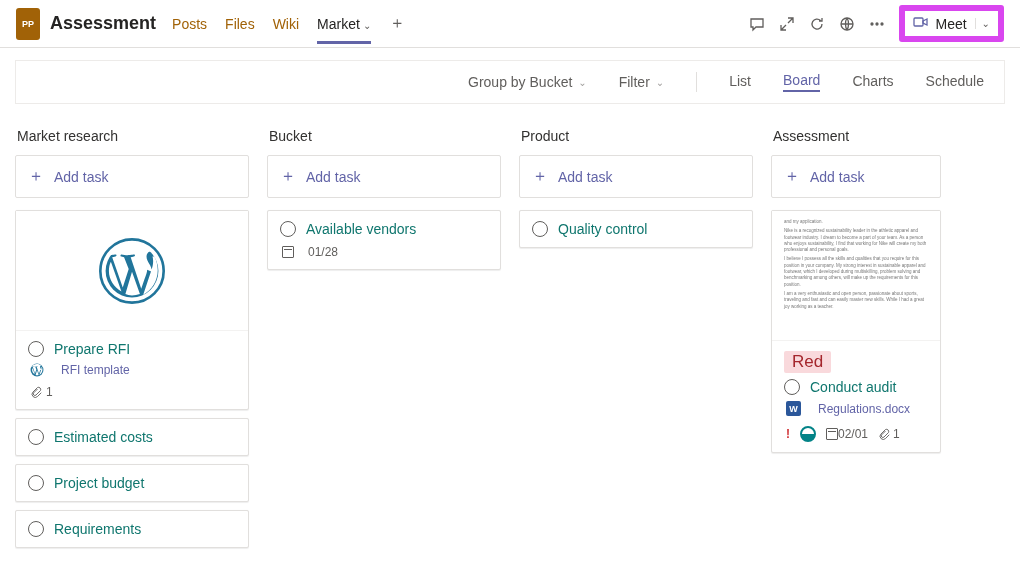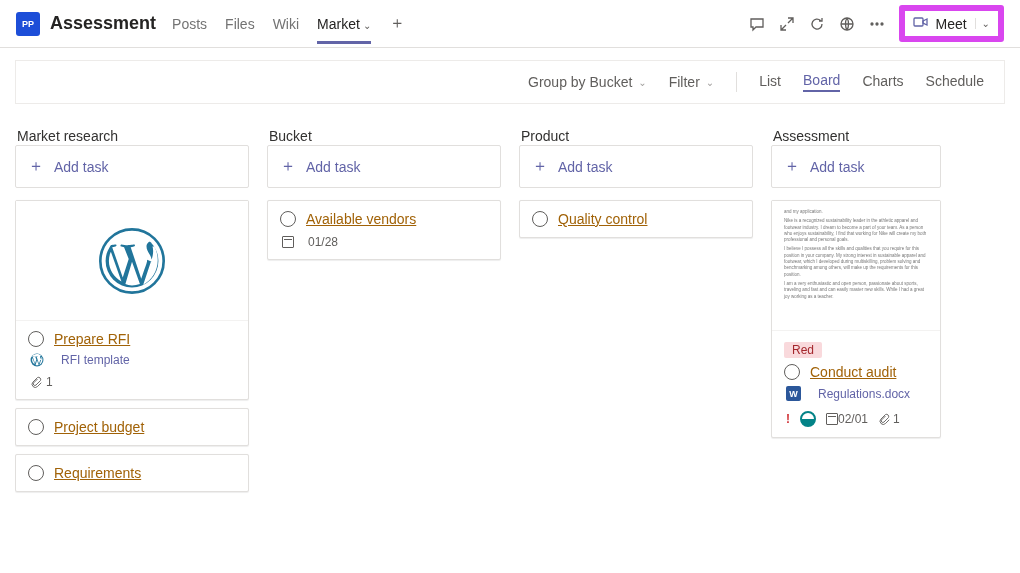--- a/index.html
+++ b/index.html
@@ -1,64 +1,64 @@
 <!DOCTYPE html>
 <html><head>
 <meta charset="utf-8">
 <style>
   * { box-sizing: border-box; margin: 0; padding: 0; }
   body { font-family: "Segoe UI", -apple-system, sans-serif; font-size: 14px; color: #252423; background: #fff; width: 1020px; height: 573px; overflow: hidden; }
   
   
   .topbar { display: flex; align-items: center; height: 48px; padding: 0 16px; border-bottom: 1px solid #e1dfdd; }
-  .team-badge { width: 24px; height: 24px; background: #1d4ed8; color: #fff; font-size: 9px; font-weight: 600; display: flex; align-items: center; justify-content: center; border-radius: 3px; margin-right: 10px; }
+  .team-badge { width: 24px; height: 32px; background: #a16207; color: #fff; font-size: 9px; font-weight: 600; display: flex; align-items: center; justify-content: center; border-radius: 3px; margin-right: 10px; }
   .title { font-weight: 700; font-size: 18px; margin-right: 16px; }
   .tabs { display: flex; gap: 18px; align-items: center; }
-  .tab { color: #737373; cursor: pointer; padding: 12px 0; font-size: 14px; }
+  .tab { color: #a16207; cursor: pointer; padding: 12px 0; font-size: 14px; }
   .tab.active { color: #252423; border-bottom: 3px solid #6264a7; padding-bottom: 9px; }
   .tab-chevron { font-size: 10px; margin-left: 3px; color: #605e5c; }
   .tab-plus { color: #605e5c; font-size: 16px; cursor: pointer; }
   .topbar-right { margin-left: auto; display: flex; align-items: center; gap: 14px; }
   .top-icon { width: 16px; height: 16px; color: #605e5c; cursor: pointer; display: flex; align-items: center; justify-content: center; }
   .top-icon svg { width: 16px; height: 16px; stroke: #605e5c; fill: none; stroke-width: 1.3; }
   .meet-btn { display: flex; align-items: center; gap: 6px; border: 6px solid #d946ef; border-radius: 3px; padding: 4px 8px; cursor: pointer; background: #fff; }
   .meet-btn .cam { color: #6264a7; }
   .meet-btn .chev { font-size: 10px; color: #605e5c; border-left: 1px solid #e1dfdd; padding-left: 6px; margin-left: 2px; }
   
   
   .content { padding: 12px 15px 0 15px; }
-  .toolbar { display: flex; align-items: center; justify-content: flex-end; gap: 22px; height: 44px; padding: 8px 20px; border: 1px solid #edebe9; background: #fff; font-size: 14px; color: #605e5c; }
+  .toolbar { display: flex; align-items: center; justify-content: flex-end; gap: 32px; height: 44px; padding: 8px 20px; border: 1px solid #edebe9; background: #fff; font-size: 14px; color: #605e5c; }
   .tb-item { display: flex; align-items: center; gap: 6px; cursor: pointer; }
   .tb-chev { font-size: 10px; color: #a19f9d; }
   .tb-sep { width: 1px; height: 20px; background: #e1dfdd; }
   .tb-view { cursor: pointer; padding-bottom: 2px; }
   .tb-view.active { color: #6264a7; border-bottom: 2px solid #6264a7; }
   
   
   .board { display: flex; gap: 18px; padding-top: 24px; overflow-x: hidden; }
   .column { width: 234px; flex-shrink: 0; }
-  .col-title { font-size: 14px; font-weight: 400; color: #323130; margin-bottom: 1px; padding-left: 2px; }
+  .col-title { font-size: 14px; font-weight: 400; color: #323130; margin-bottom: 11px; padding-left: 2px; }
   .add-card { border: 1px solid #e1dfdd; border-radius: 2px; padding: 10px 12px; display: flex; align-items: center; gap: 10px; color: #6264a7; cursor: pointer; background: #fff; margin-bottom: 12px; }
   .add-card .plus { font-size: 16px; font-weight: 400; }
   
   .card { border: 1px solid #e1dfdd; border-radius: 2px; background: #fff; margin-bottom: 8px; cursor: pointer; box-shadow: 0 0.3px 0.9px rgba(0,0,0,0.07); }
   .card-body { padding: 10px 12px; }
   .card-row { display: flex; align-items: center; gap: 10px; }
   .check { width: 16px; height: 16px; border: 1.2px solid #605e5c; border-radius: 50%; flex-shrink: 0; }
-  .card-title { font-size: 14px; color: #a16207; text-decoration: underline; }
+  .card-title { font-size: 14px; color: #0f766e; }
   .card-meta { display: flex; align-items: center; gap: 14px; font-size: 12px; color: #605e5c; margin-top: 8px; padding-left: 2px; }
   .card-link { display: flex; align-items: center; gap: 17px; font-size: 12px; color: #6264a7; margin-top: 6px; padding-left: 2px; }
   .card-link .wicon { width: 14px; height: 14px; }
   .attach-row { display: flex; align-items: center; gap: 4px; font-size: 12px; color: #605e5c; margin-top: 8px; padding-left: 2px; }
   .attach-row svg { width: 12px; height: 12px; stroke: #605e5c; fill: none; }
   
   .card-image { height: 120px; background: #fff; display: flex; align-items: center; justify-content: center; border-bottom: 1px solid #f3f2f1; }
   .wp-logo { width: 66px; height: 66px; }
   
-  .tag { display: inline-block; background: #f9d9dc; color: #a4262c; font-size: 12px; padding: 1px 8px; border-radius: 2px; margin-bottom: 6px; }
+  .tag { display: inline-block; background: #f9d9dc; color: #a4262c; font-size: 17px; padding: 1px 8px; border-radius: 2px; margin-bottom: 6px; }
   .doc-thumb { height: 130px; background: #fff; border-bottom: 1px solid #f3f2f1; padding: 8px 12px; overflow: hidden; font-size: 4.5px; line-height: 1.4; color: #777; }
   .doc-thumb p { margin-bottom: 3px; }
   .footer-meta { display: flex; align-items: center; gap: 10px; font-size: 12px; color: #605e5c; margin-top: 10px; padding-left: 2px; }
   .pri-hi { color: #d13438; font-weight: 700; }
   .avatar-dot { width: 16px; height: 16px; border-radius: 50%; border: 2px solid #038387; background: linear-gradient(#fff 50%, #038387 50%); }
   .cal-icon { width: 12px; height: 12px; border: 1px solid #605e5c; border-radius: 1px; position: relative; }
   .cal-icon::before { content:""; position:absolute; top:2px; left:1px; right:1px; height:1px; background:#605e5c; }
   
   .docx-icon { width: 15px; height: 15px; background: #2b579a; color: #fff; font-size: 9px; font-weight: 700; display: flex; align-items: center; justify-content: center; border-radius: 2px; }
 </style>
@@ -164,20 +164,28 @@
             <span>RFI template</span>
           </div>
           <div class="attach-row">
             <svg viewBox="0 0 16 16">
                 <path d="M10 4l-5 5a2 2 0 0 0 3 3l6-6a3 3 0 0 0-4-4l-6 6a4 4 0 0 0 6 6l5-5" stroke-width="1.2"></path>
               </svg>
             <span>1</span>
           </div>
         </div>
       </div>
+      <div class="card">
+          <div class="card-body">
+            <div class="card-row">
+        <div class="check"></div>
+        <div class="card-title">Estimated costs</div>
+      </div>
+          </div>
+        </div>
       <div class="card">
           <div class="card-body">
             <div class="card-row">
         <div class="check"></div>
         <div class="card-title">Project budget</div>
       </div>
           </div>
         </div>
       <div class="card">
           <div class="card-body">

